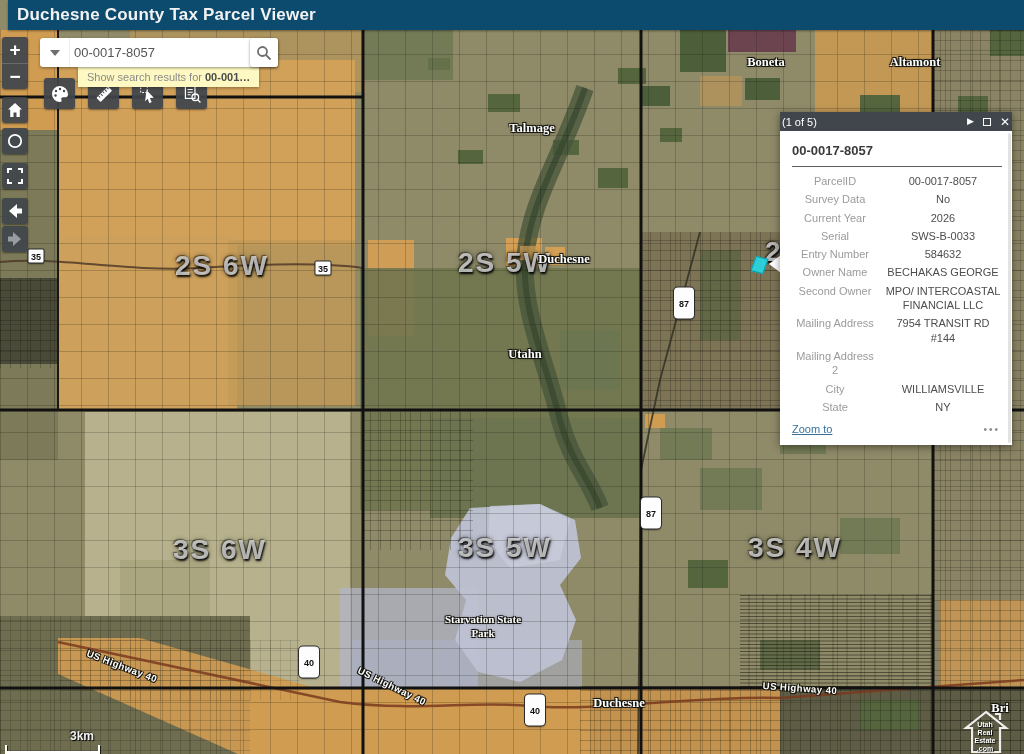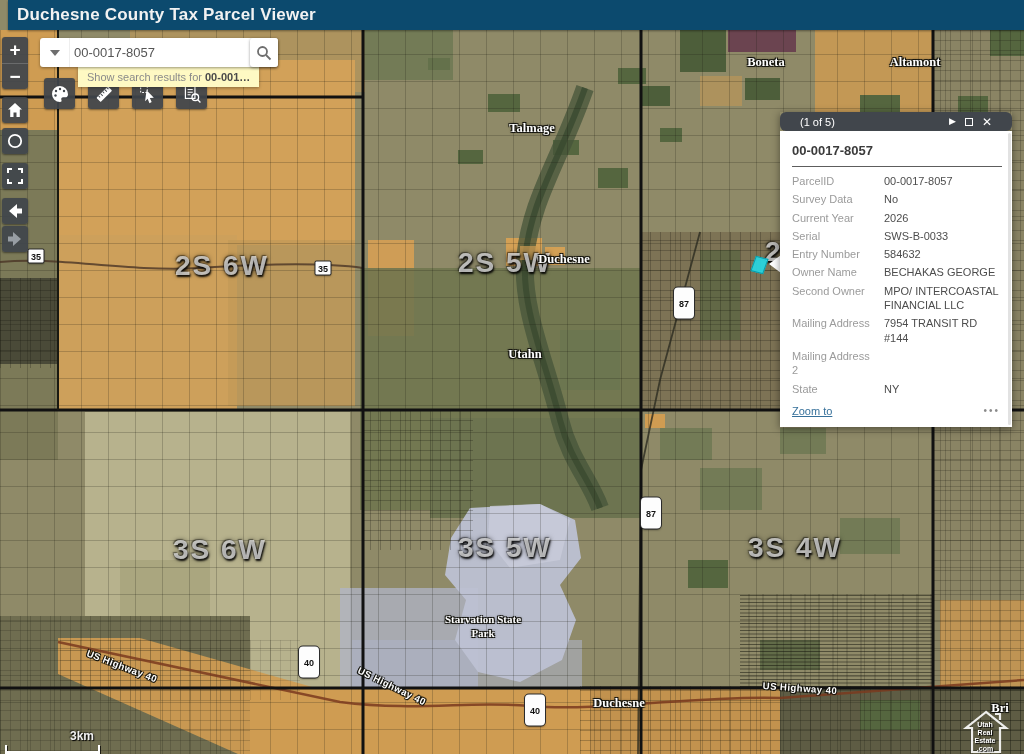--- a/index.html
+++ b/index.html
@@ -54,30 +54,30 @@
              z-index:44; box-shadow:0 1px 3px rgba(0,0,0,.35); white-space:nowrap; cursor:pointer; }
   #suggest b { color:#4a4a4a; }
 
   
   .tool { position:absolute; top:78px; width:31px; height:31px; background:rgba(64,69,75,.93); border-radius:3px; z-index:40;
           display:flex; align-items:center; justify-content:center; cursor:pointer; box-shadow:0 1px 2px rgba(0,0,0,.45); }
 
   
   #popup { position:absolute; left:780px; top:112px; width:232px; z-index:30; box-shadow:0 2px 8px rgba(0,0,0,.45);
            font-size:11px; }
-  #popup-header { height:19px; background:#41464c; color:#fff; display:flex; align-items:center; padding:0 20px;border-radius:6px; }
+  #popup-header { height:19px; background:#41464c; color:#fff; display:flex; align-items:center; padding:0 2px; }
   #popup-header .pager { font-size:11px; flex:1; }
   #popup-header .hicons { display:flex; align-items:center; gap:9px; }
   #popup-header .hicon { color:#fff; font-size:9px; cursor:pointer; line-height:1; }
   #popup-header .boxicon { width:8px; height:8px; border:1.5px solid #fff; display:inline-block; cursor:pointer; }
   #popup-body { background:#fff; padding:8px 10px 8px 12px; position:relative; }
   #popup-body .scrolltrack { position:absolute; right:1px; top:2px; bottom:2px; width:3px; background:#e2e2e2; border-radius:2px; }
   #ptitle { font-size:13px; font-weight:bold; color:#3b3b3b; padding:4px 0 8px 0; }
   #pdivider { border-bottom:1px solid #5d5d5d; margin-bottom:5px; }
-  .prow { display:flex; padding:2px 0; line-height:1.3; }
+  .prow { display:flex; padding:2px 0; line-height:1.3;text-align:center; }
   .plabel { width:92px; flex:0 0 92px; color:#9b9b9b; padding-right:6px; }
   .pvalue { flex:1; color:#4d4d4d; word-wrap:break-word; min-width:0; }
   #pfooter { display:flex; align-items:center; justify-content:space-between; padding:7px 2px 2px 0; }
   #zoomto { color:#36709a; text-decoration:underline; cursor:pointer; }
   #moredots { color:#8a8a8a; letter-spacing:2px; font-size:10px; cursor:pointer; }
 
   #popup-anchor { position:absolute; left:769px; top:255px; width:0; height:0; z-index:29;
                   border-top:9px solid transparent; border-bottom:9px solid transparent; border-right:12px solid #fff; }
   #selmarker { position:absolute; left:753px; top:257px; width:13px; height:16px; background:rgba(38,216,228,.92);
                border:1px solid #0b9aa8; transform:rotate(14deg) skewX(-6deg); z-index:28; }
@@ -385,20 +385,24 @@
       </div>
       <div class="prow">
         <div class="plabel">Mailing Address</div>
         <div class="pvalue">7954 TRANSIT RD #144</div>
       </div>
       <div class="prow">
         <div class="plabel">Mailing Address 2</div>
         <div class="pvalue"></div>
       </div>
       <div class="prow">
+        <div class="plabel">City</div>
+        <div class="pvalue">WILLIAMSVILLE</div>
+      </div>
+      <div class="prow">
         <div class="plabel">State</div>
         <div class="pvalue">NY</div>
       </div>
 
       <div id="pfooter">
         <span id="zoomto">Zoom to</span>
         <span id="moredots">•••</span>
       </div>
     </div>
   </div>

